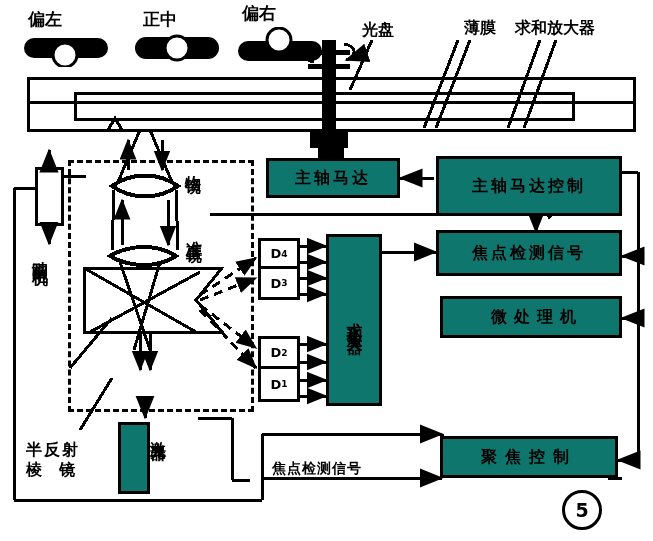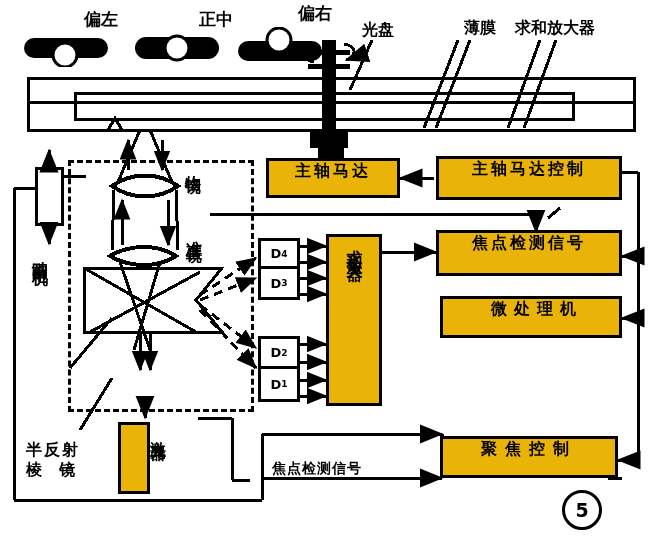--- a/index.html
+++ b/index.html
@@ -1,23 +1,23 @@
 <!DOCTYPE html>
 <html><head>
 <meta charset="utf-8">
 <style>
   html,body{margin:0;padding:0;background:#fff;}
   body{font-family:"DejaVu Sans","Liberation Sans",sans-serif;}
   #root{position:relative;width:653px;height:541px;background:#fff;overflow:hidden;}
   .lbl{position:absolute;font-size:15px;font-weight:bold;color:#000;white-space:pre;}
-  .box{position:absolute;border:3px solid #000;background:#eab308;box-sizing:border-box;
-       display:flex;justify-content:center;}
+  .box{position:absolute;border:3px solid #000;background:#0f766e;box-sizing:border-box;
+       display:flex;align-items:center;justify-content:center;}
   .box .t{font-size:16px;font-weight:bold;letter-spacing:3px;white-space:pre;}
   .svgl{position:absolute;left:0;top:0;width:653px;height:541px;pointer-events:none;}
-  .sled{position:absolute;text-align:right;}
+  .sled{position:absolute;}
   .dashbox{position:absolute;border:3px dashed #000;box-sizing:border-box;}
   .detbox{position:absolute;border:3px solid #000;background:#fff;box-sizing:border-box;
           display:flex;align-items:center;justify-content:center;font-size:13px;font-weight:bold;}
   .detbox sub{font-size:9px;}
   .vtext{position:absolute;display:flex;flex-direction:column;align-items:center;
          font-size:15px;font-weight:bold;line-height:1.0;}
   .circnum{position:absolute;width:34px;height:34px;border:3px solid #000;border-radius:50%;
            display:flex;align-items:center;justify-content:center;font-size:19px;font-weight:bold;}
 </style>
 </head>
@@ -224,21 +224,21 @@
   </div>
 
   <div class="box" style="left:326px;top:234px;width:56px;height:172px;">
     <span class="t" style="writing-mode:vertical-rl;text-orientation:upright;letter-spacing:4px;font-size:16px;">求和放大器</span>
   </div>
 
   <div class="box" style="left:266px;top:158px;width:134px;height:40px;">
     <span class="t">主轴马达</span>
   </div>
 
-  <div class="box" style="left:436px;top:156px;width:186px;height:44px;">
+  <div class="box" style="left:436px;top:156px;width:186px;height:60px;">
     <span class="t">主轴马达控制</span>
   </div>
 
   <div class="box" style="left:436px;top:230px;width:186px;height:46px;">
     <span class="t">焦点检测信号</span>
   </div>
 
   <div class="box" style="left:440px;top:296px;width:182px;height:42px;padding-left:12px;">
     <span class="t" style="letter-spacing:7px;">微处理机</span>
   </div>

